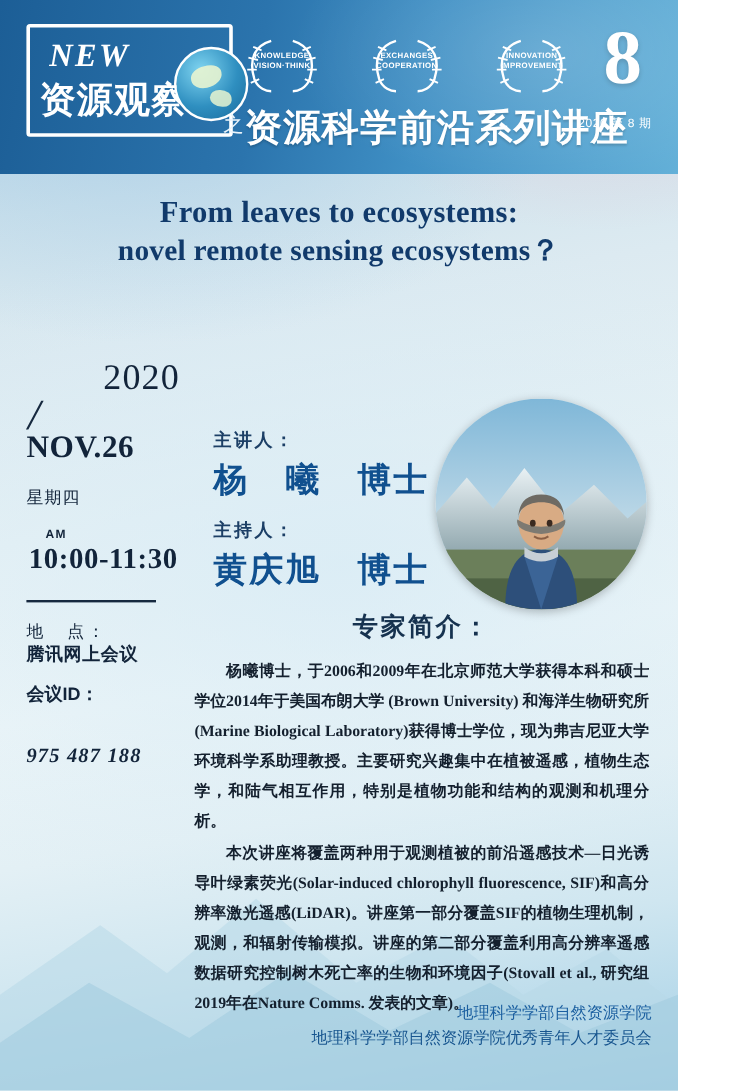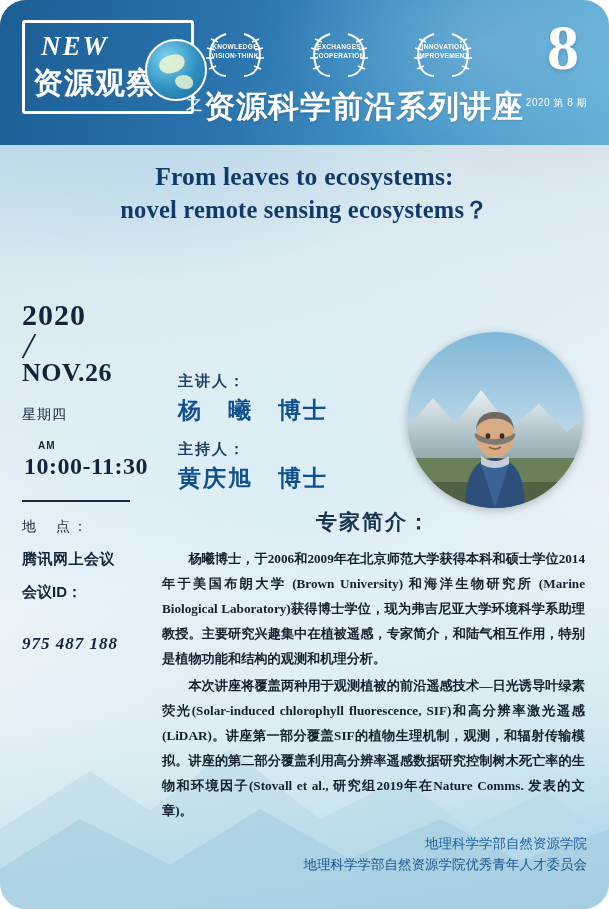--- a/index.html
+++ b/index.html
@@ -3,39 +3,38 @@
 <meta charset="utf-8">
 <style>
   * { box-sizing: border-box; margin: 0; padding: 0; }
   html, body {
     width: 609px;
     height: 909px;
     font-family: "Liberation Sans", sans-serif;
   }
   .poster {
     position: relative;
-    width: 609px;
+    width: 565px;
     height: 909px;
     overflow: hidden;
     background:
       radial-gradient(ellipse 520px 300px at 22% 10%, rgba(160,200,230,0.55) 0%, rgba(160,200,230,0) 65%),
       radial-gradient(ellipse 400px 260px at 88% 4%, rgba(225,200,215,0.7) 0%, rgba(225,200,215,0) 60%),
       radial-gradient(ellipse 700px 420px at 50% 52%, rgba(215,235,245,0.75) 0%, rgba(215,235,245,0) 70%),
       linear-gradient(170deg,
         #a9cbe0 0%,
         #bcd7e6 8%,
         #cfe3ec 18%,
         #dceaf1 30%,
         #e6f1f5 45%,
         #ecf5f8 60%,
         #e3f0f5 72%,
         #cfe6f0 84%,
         #b6d9ea 93%,
         #9ecbe3 100%);
-    border-radius: 26px;
   }
   
   .mountains {
     position: absolute;
     left: 0; right: 0; bottom: 0;
     height: 230px;
     pointer-events: none;
   }
   .mountains svg { display: block; width: 100%; height: 100%; }
 
@@ -177,22 +176,23 @@
   
   .leftcol {
     position: absolute;
     left: 22px; top: 298px;
     width: 128px;
     color: #12243a;
   }
   .date-year {
     font-family: "Liberation Serif", serif;
     font-size: 30px;
-    font-weight: bold;
-    letter-spacing: 1px;
+    font-weight: normal;
+    letter-spacing: 1px;
+    text-align: right;
   }
   .slash {
     width: 100%;
     height: 30px;
     position: relative;
   }
   .slash::after {
     content: "";
     position: absolute;
     left: 6px; top: 2px;
@@ -229,21 +229,21 @@
   }
   .hr {
     width: 108px;
     height: 2px;
     background: #16293f;
     margin: 20px 0 16px;
   }
   .place-label {
     font-size: 14px;
     letter-spacing: 3px;
-    margin-bottom: 14px;
+    margin-bottom: 0;
   }
   .place-value {
     font-size: 15px;
     font-weight: bold;
     letter-spacing: .5px;
     margin-bottom: 14px;
   }
   .meeting-label {
     font-size: 15px;
     font-weight: bold;
@@ -255,30 +255,29 @@
     font-weight: bold;
     letter-spacing: 1px;
     font-style: italic;
   }
 
   
   .speaker-block {
     position: absolute;
     left: 178px; top: 358px;
     color: #12345c;
-    margin-top: 14px;
   }
   .role-label {
     font-size: 15px;
     font-weight: bold;
     letter-spacing: 2px;
     color: #1c3f66;
   }
   .person-name {
-    font-size: 23px;
+    font-size: 28px;
     font-weight: bold;
     color: #10508f;
     margin: 4px 0 14px;
     letter-spacing: 2px;
     font-family: Liberation Mono, monospace;
   }
 
   
   .photo {
     position: absolute;
@@ -442,21 +441,21 @@
       <path d="M68 101 q20 12 40 0 q2 10 -20 12 q-22 -2 -20 -12 Z" fill="#7d7a72"></path>
       <ellipse cx="81" cy="104" rx="2.4" ry="2.8" fill="#3a2a20"></ellipse>
       <ellipse cx="95" cy="104" rx="2.4" ry="2.8" fill="#3a2a20"></ellipse>
       <path d="M82 115 q6 4 12 0" stroke="#8a5f44" stroke-width="1.6" fill="none"></path>
       <path d="M74 124 q14 10 28 0 l0 8 q-14 8 -28 0 Z" fill="#c7cfd6"></path>
     </svg>
   </div>
 
   <div class="bio">
     <div class="bio-title">专家简介：</div>
-    <div class="bio-p">杨曦博士，于2006和2009年在北京师范大学获得本科和硕士学位2014年于美国布朗大学 (Brown University) 和海洋生物研究所 (Marine Biological Laboratory)获得博士学位，现为弗吉尼亚大学环境科学系助理教授。主要研究兴趣集中在植被遥感，专家简介，和陆气相互作用，特别是植物功能和结构的观测和机理分析。</div>
+    <div class="bio-p">杨曦博士，于2006和2009年在北京师范大学获得本科和硕士学位2014年于美国布朗大学 (Brown University) 和海洋生物研究所 (Marine Biological Laboratory)获得博士学位，现为弗吉尼亚大学环境科学系助理教授。主要研究兴趣集中在植被遥感，植物生态学，和陆气相互作用，特别是植物功能和结构的观测和机理分析。</div>
     <div class="bio-p">本次讲座将覆盖两种用于观测植被的前沿遥感技术—日光诱导叶绿素荧光(Solar-induced chlorophyll fluorescence, SIF)和高分辨率激光遥感(LiDAR)。讲座第一部分覆盖SIF的植物生理机制，观测，和辐射传输模拟。讲座的第二部分覆盖利用高分辨率遥感数据研究控制树木死亡率的生物和环境因子(Stovall et al., 研究组2019年在Nature Comms. 发表的文章)。</div>
   </div>
 
   <div class="footer">
     <div class="f1">地理科学学部自然资源学院</div>
     <div class="f2">地理科学学部自然资源学院优秀青年人才委员会</div>
   </div>
 
 </div>
 

